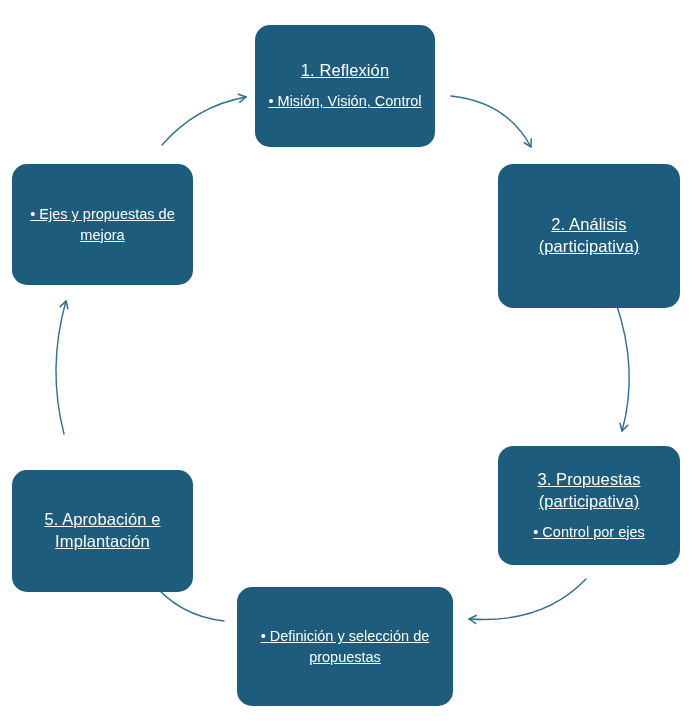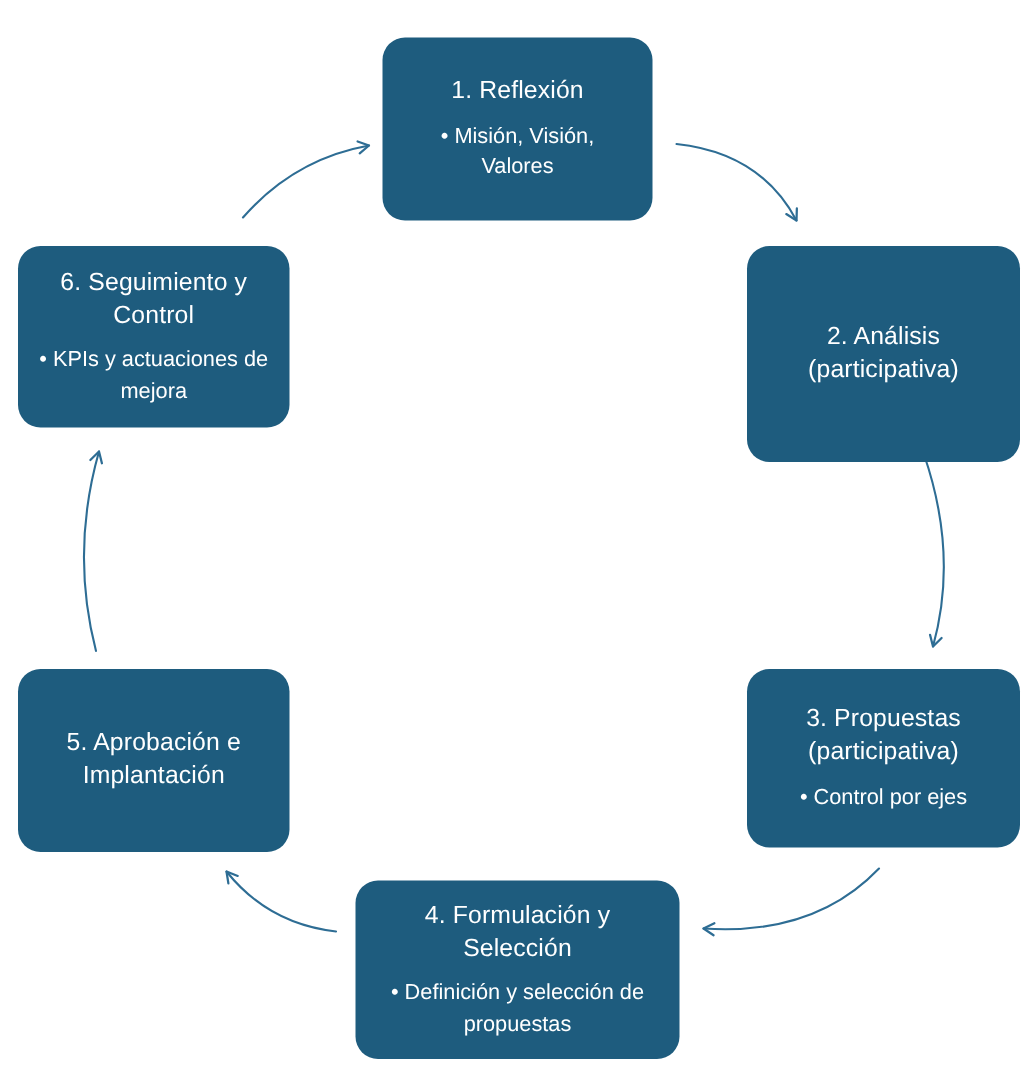--- a/index.html
+++ b/index.html
@@ -39,20 +39,21 @@
     background:var(--box-fill);
     color:var(--box-text);
     border-radius:15px;
     display:flex;
     flex-direction:column;
     align-items:center;
     justify-content:center;
     text-align:center;
     padding:10px 13px;
     gap:9px;
+    text-decoration:underline;
   }
   .box .title{
     font-size:16.5px;
     line-height:1.32;
     font-weight:400;
     letter-spacing:.1px;
   }
   .box .bullets{
     display:flex;
     flex-direction:column;
@@ -60,21 +61,21 @@
   }
   .box .bullet{
     font-size:14.5px;
     line-height:1.4;
     font-weight:400;
   }
   .b1{left:255px; top:25px;  width:180px; height:122px;}
   .b2{left:498px; top:164px; width:182px; height:144px;}
   .b3{left:498px; top:446px; width:182px; height:119px;align-items:center;}
   .b4{left:237px; top:587px; width:216px; height:119px;}
-  .b5{left:12px;  top:446px; width:181px; height:122px;}
+  .b5{left:12px;  top:470px; width:181px; height:122px;}
   .b6{left:12px;  top:164px; width:181px; height:121px;}
 </style>
 </head>
 <body>
 
 <div class="canvas">
 
   <svg class="arrows" viewBox="0 0 690 726" xmlns="http://www.w3.org/2000/svg">
     <defs>
       <marker id="ah" markerUnits="userSpaceOnUse" markerWidth="13" markerHeight="13" refX="9" refY="6" orient="auto">
@@ -85,46 +86,44 @@
     <path class="flow" d="M616,303 Q639,370 622,431" marker-end="url(#ah)"></path>
     <path class="flow" d="M586,579 Q543,624 469,619" marker-end="url(#ah)"></path>
     <path class="flow" d="M224,621 Q179,616 151,581" marker-end="url(#ah)"></path>
     <path class="flow" d="M64,434 Q47,368 66,301" marker-end="url(#ah)"></path>
     <path class="flow" d="M162,145 Q196,106 246,97" marker-end="url(#ah)"></path>
   </svg>
 
   <div class="box b1">
     <div class="title">1. Reflexión</div>
     <div class="bullets">
-      <div class="bullet">• Misión, Visión, Valores</div>
+      <div class="bullet">• Misión, Visión, Control</div>
     </div>
   </div>
 
   <div class="box b2">
     <div class="title">2. Análisis (participativa)</div>
   </div>
 
   <div class="box b3">
     <div class="title">3. Propuestas (participativa)</div>
     <div class="bullets">
       <div class="bullet">• Control por ejes</div>
     </div>
   </div>
 
   <div class="box b4">
-    <div class="title">4. Formulación y Selección</div>
     <div class="bullets">
       <div class="bullet">• Definición y selección de propuestas</div>
     </div>
   </div>
 
   <div class="box b5">
     <div class="title">5. Aprobación e Implantación</div>
   </div>
 
   <div class="box b6">
-    <div class="title">6. Seguimiento y Control</div>
     <div class="bullets">
-      <div class="bullet">• KPIs y actuaciones de mejora</div>
+      <div class="bullet">• Ejes y propuestas de mejora</div>
     </div>
   </div>
 
 </div>
 
 </body></html>

